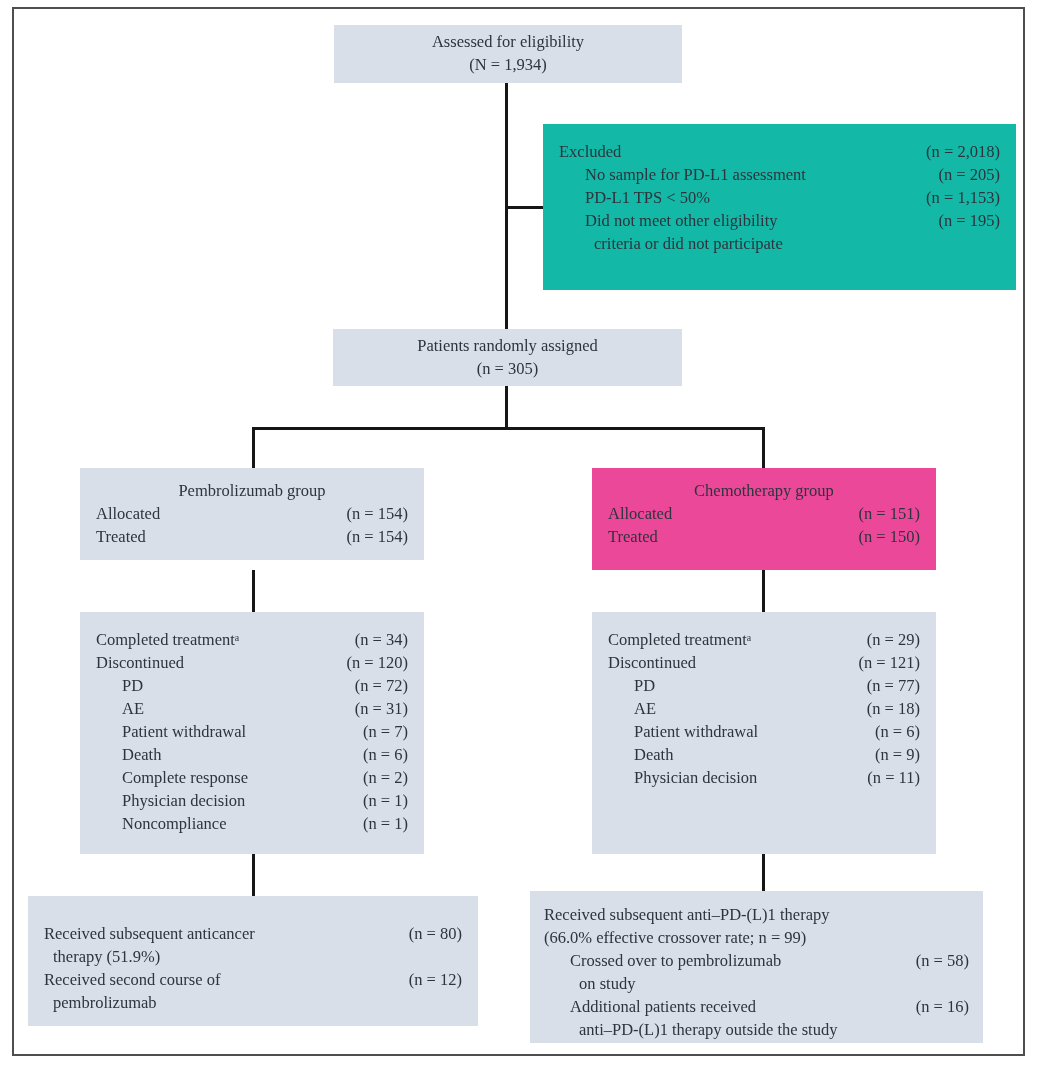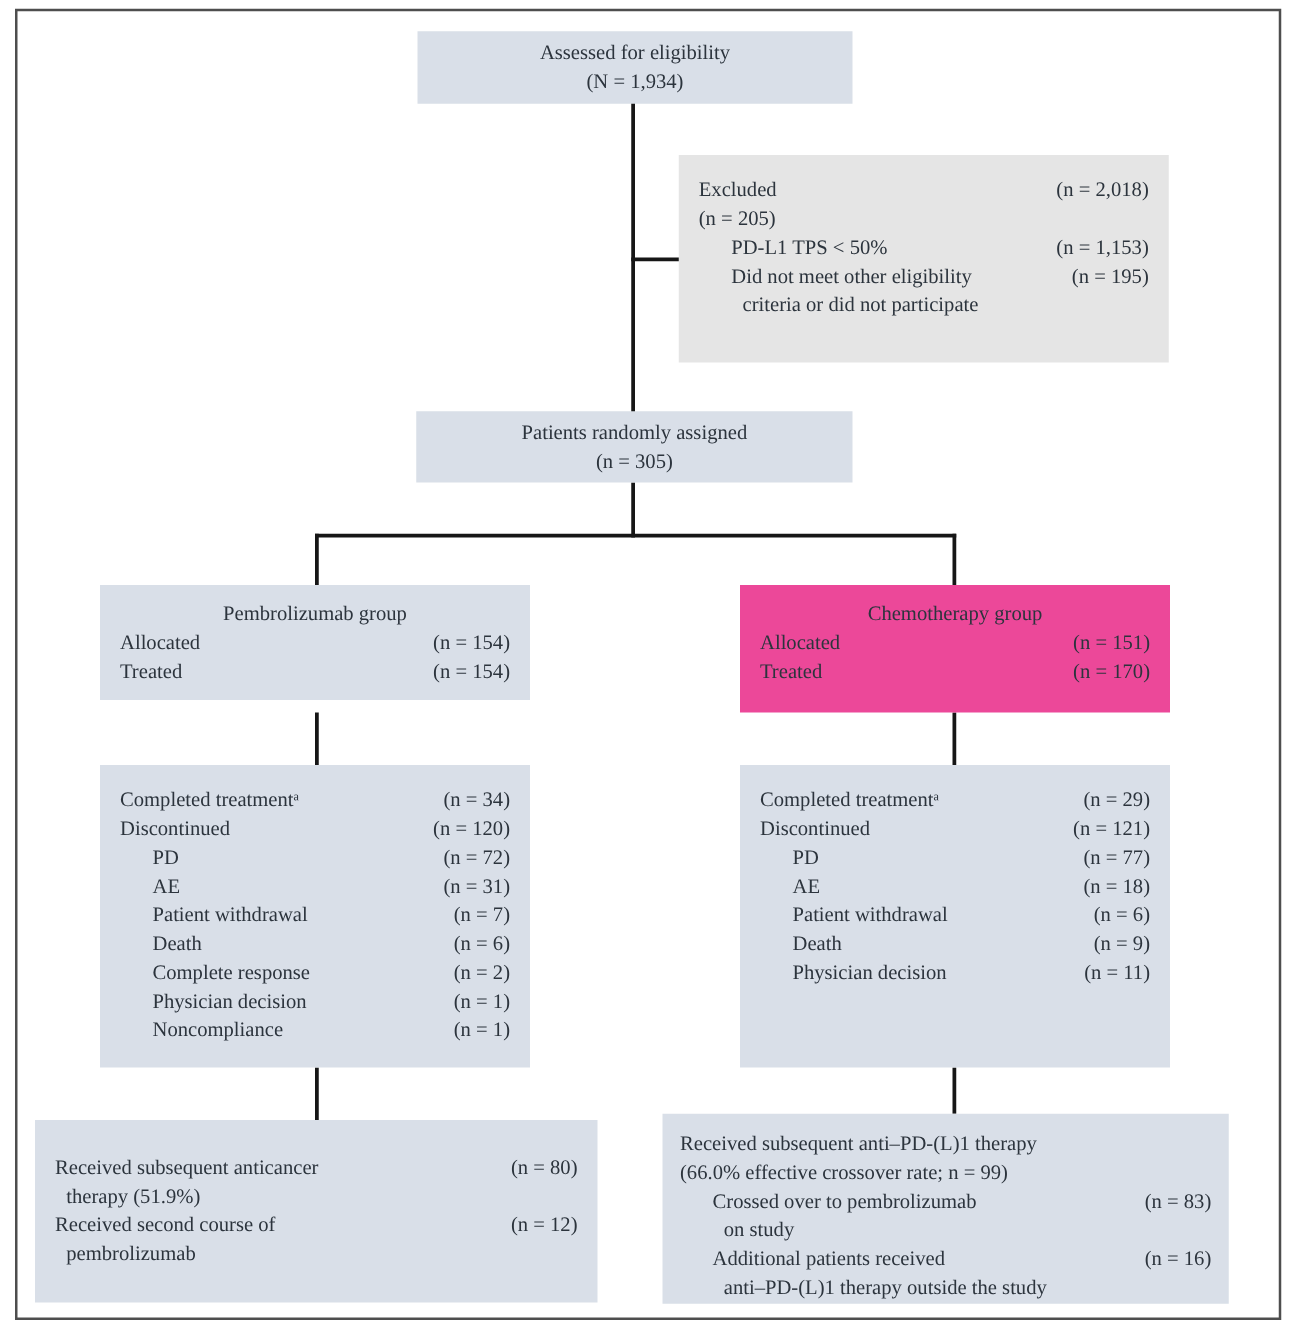--- a/index.html
+++ b/index.html
@@ -56,27 +56,28 @@
   <div class="connector" style="left: 252px; top: 570px; width: 3px; height: 42px; background: rgb(22, 22, 22);"></div>
   <div class="connector" style="left: 762px; top: 570px; width: 3px; height: 42px; background: rgb(22, 22, 22);"></div>
   <div class="connector" style="left: 252px; top: 854px; width: 3px; height: 42px; background: rgb(22, 22, 22);"></div>
   <div class="connector" style="left: 762px; top: 854px; width: 3px; height: 37px; background: rgb(22, 22, 22);"></div>
 
   <div class="box centered" style="left: 334px; top: 25px; width: 348px; height: 58px; padding-top: 5px; background: rgb(217, 223, 232);">
     <span class="center-line">Assessed for eligibility</span>
     <span class="center-line">(N = 1,934)</span>
   </div>
 
-  <div class="box" style="left: 543px; top: 124px; width: 392px; height: 166px; padding: 16px 16px 0px; background: #e5e5e5;">
+  <div class="box" style="left: 543px; top: 124px; width: 473px; height: 166px; padding: 16px 16px 0px; background: #14b8a6;">
     <div class="rows">
         <div class="row">
           <span class="lbl" style="padding-left: 0px;">Excluded</span>
           <span class="val">(n = 2,018)</span>
         </div>
         <div class="row">
+          <span class="lbl" style="padding-left: 26px;">No sample for PD-L1 assessment</span>
           <span class="val">(n = 205)</span>
         </div>
         <div class="row">
           <span class="lbl" style="padding-left: 26px;">PD-L1 TPS &lt; 50%</span>
           <span class="val">(n = 1,153)</span>
         </div>
         <div class="row">
           <span class="lbl" style="padding-left: 26px;">Did not meet other eligibility</span>
           <span class="val">(n = 195)</span>
         </div>
@@ -107,21 +108,21 @@
 
   <div class="box" style="left: 592px; top: 468px; width: 344px; height: 102px; padding: 11px 16px 0px; background: #ec4899;">
     <span class="box-title">Chemotherapy group</span>
     <div class="rows">
         <div class="row">
           <span class="lbl" style="padding-left: 0px;">Allocated</span>
           <span class="val">(n = 151)</span>
         </div>
         <div class="row">
           <span class="lbl" style="padding-left: 0px;">Treated</span>
-          <span class="val">(n = 170)</span>
+          <span class="val">(n = 150)</span>
         </div>
       </div>
   </div>
 
   <div class="box" style="left: 80px; top: 612px; width: 344px; height: 242px; padding: 16px 16px 0px; background: rgb(217, 223, 232);">
     <div class="rows">
         <div class="row">
           <span class="lbl" style="padding-left: 0px;">Completed treatmentᵃ</span>
           <span class="val">(n = 34)</span>
         </div>
@@ -186,21 +187,21 @@
           <span class="lbl" style="padding-left: 26px;">Death</span>
           <span class="val">(n = 9)</span>
         </div>
         <div class="row">
           <span class="lbl" style="padding-left: 26px;">Physician decision</span>
           <span class="val">(n = 11)</span>
         </div>
       </div>
   </div>
 
-  <div class="box" style="left: 28px; top: 896px; width: 450px; height: 146px; padding: 26px 16px 0px; background: rgb(217, 223, 232);">
+  <div class="box" style="left: 28px; top: 896px; width: 450px; height: 130px; padding: 26px 16px 0px; background: rgb(217, 223, 232);">
     <div class="rows">
         <div class="row">
           <span class="lbl" style="padding-left: 0px;">Received subsequent anticancer</span>
           <span class="val">(n = 80)</span>
         </div>
         <div class="row">
           <span class="lbl" style="padding-left: 9px;">therapy (51.9%)</span>
         </div>
         <div class="row">
           <span class="lbl" style="padding-left: 0px;">Received second course of</span>
@@ -215,21 +216,21 @@
   <div class="box" style="left: 530px; top: 891px; width: 453px; height: 152px; padding: 12px 14px 0px; background: rgb(217, 223, 232);">
     <div class="rows">
         <div class="row">
           <span class="lbl" style="padding-left: 0px;">Received subsequent anti–PD-(L)1 therapy</span>
         </div>
         <div class="row">
           <span class="lbl" style="padding-left: 0px;">(66.0% effective crossover rate; n = 99)</span>
         </div>
         <div class="row">
           <span class="lbl" style="padding-left: 26px;">Crossed over to pembrolizumab</span>
-          <span class="val">(n = 83)</span>
+          <span class="val">(n = 58)</span>
         </div>
         <div class="row">
           <span class="lbl" style="padding-left: 35px;">on study</span>
         </div>
         <div class="row">
           <span class="lbl" style="padding-left: 26px;">Additional patients received</span>
           <span class="val">(n = 16)</span>
         </div>
         <div class="row">
           <span class="lbl" style="padding-left: 35px;">anti–PD-(L)1 therapy outside the study</span>

